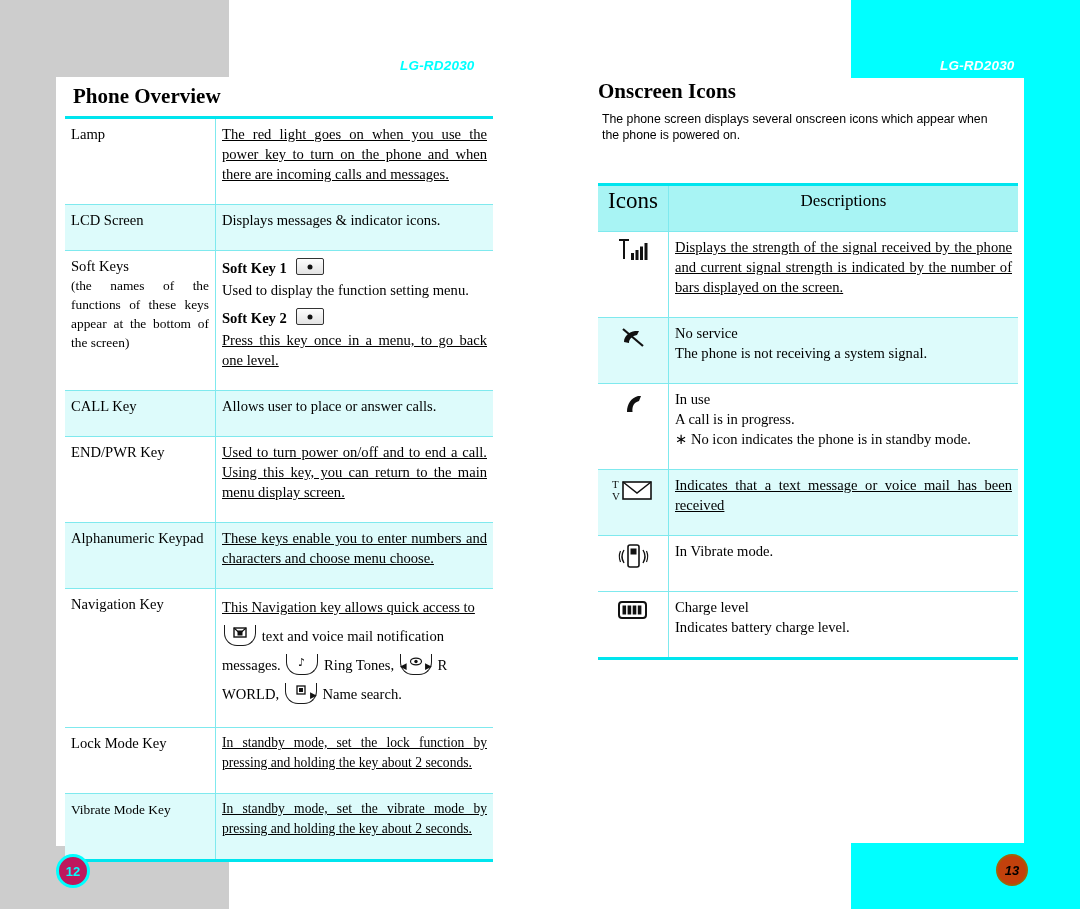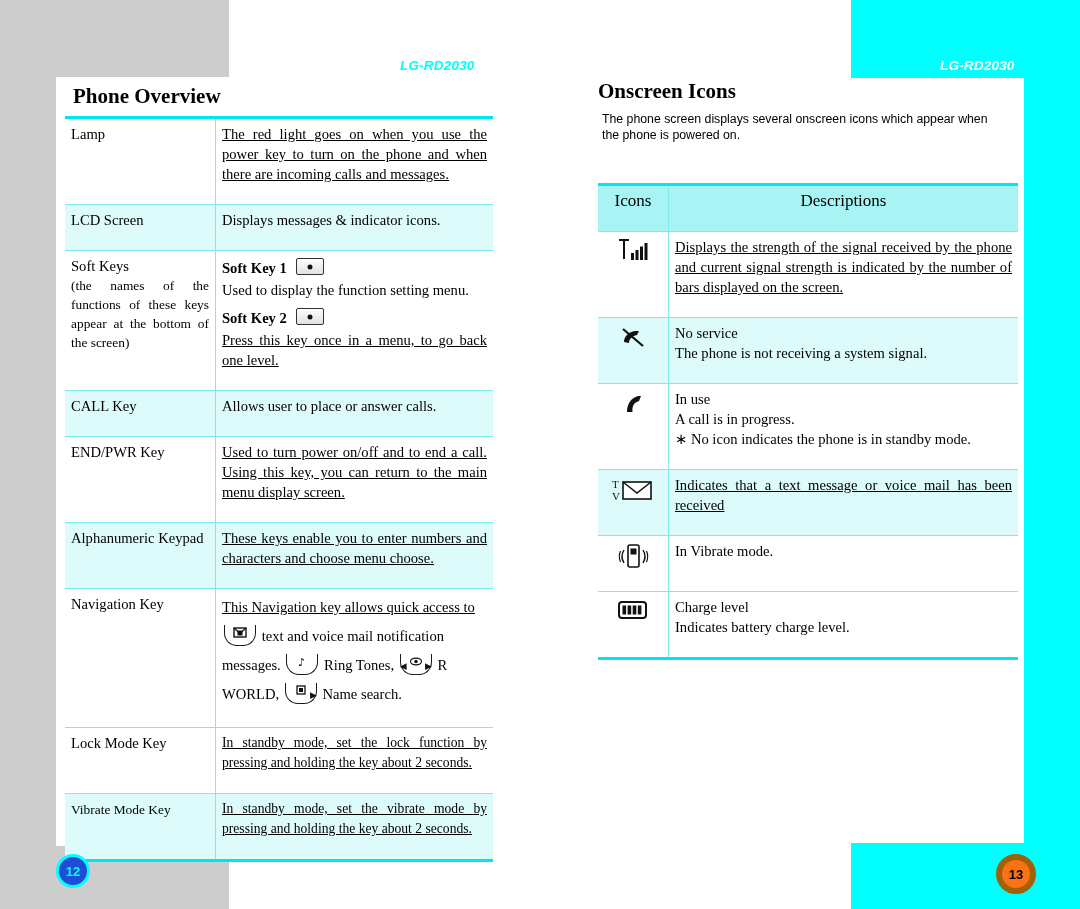--- a/index.html
+++ b/index.html
@@ -75,21 +75,21 @@
   .row-alt{background:#ddfbfb;}
   .just{text-align:justify;text-justify:inter-word;text-decoration:underline;}
   .term{font-size:14.6px;}
   .term-small{font-size:13.4px;}
   .desc-small{font-size:13.6px;line-height:18px;}
   .bold{font-weight:bold;}
 
   
   .col-icon{width:58px;border-right:1px solid #7fe9ee;text-align:center;vertical-align:middle;}
   .hdr td{background:#a8f4f4;border-bottom:2px solid #00e5ee;text-align:center;font-size:17px;padding:3px 6px 5px;}
-  .hdr td.col-icon{font-size:17px;}
+  .hdr td.col-icon{font-size:23px;}
   .icon-cell{padding:6px 2px;}
 
   
   .softkey{
     display:inline-block;width:26px;height:15px;
     border:1.3px solid #333;border-radius:2px;
     background:linear-gradient(180deg,#fdfdfd,#e2e2e2);
     position:relative;top:2px;margin-left:5px;
     vertical-align:baseline;
   }
@@ -120,22 +120,22 @@
   svg{display:block;}
   .ico{display:inline-block;vertical-align:middle;}
 
   .pagenum{
     position:absolute;
     width:28px;height:28px;border-radius:50%;
     display:flex;align-items:center;justify-content:center;
     font-family:"Liberation Sans", sans-serif;
     font-weight:bold;font-size:13px;
   }
-  .pagenum.left{left:56px;top:854px;background:#1d4ed8;color:#00ffff;border:3px solid #00ffff;}
-  .pagenum.right{left:996px;top:854px;background:#f97316;color:#000;border:6px solid #a16207;}
+  .pagenum.left{left:56px;top:854px;background:#be185d;color:#00ffff;border:3px solid #00ffff;}
+  .pagenum.right{left:996px;top:854px;background:#c2410c;color:#000;border:2px solid #a16207;font-style:italic;}
 </style>
 </head>
 <body>
 
 <div class="gray-top"></div>
 <div class="gray-left"></div>
 <div class="gray-bottom"></div>
 <div class="cyan-top"></div>
 <div class="cyan-right"></div>
 <div class="cyan-bottom"></div>

